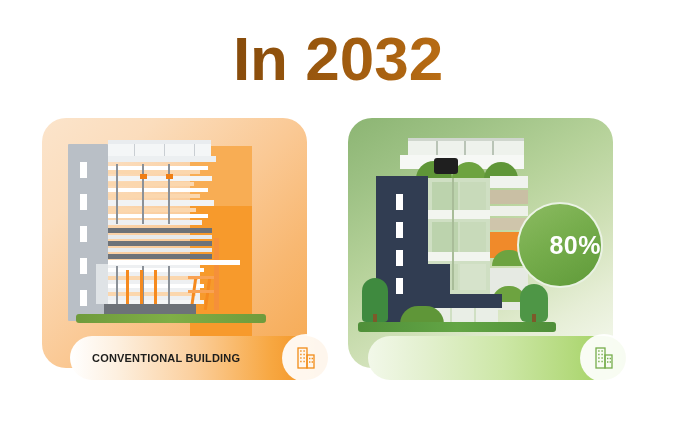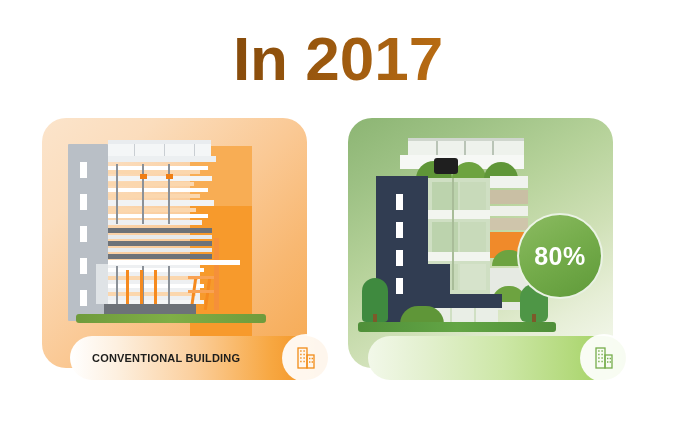--- a/index.html
+++ b/index.html
@@ -82,22 +82,23 @@
     border: 2px solid rgba(255,255,255,0.85);
     box-sizing: border-box;
   }
   #badge-conventional {
     right: 8px;
     top: 78px;
     background-image: linear-gradient(150deg, #f9a545 0%, #f59429 45%, #ef8817 100%);
   }
   #badge-green {
     right: 10px;
-    top: 95px;
+    top: 84px;
     background-image: linear-gradient(150deg, #8cbb62 0%, #76ad4c 45%, #5f9a39 100%);
+    justify-content: flex-end;
   }
 
   
   .label-bar {
     position: absolute;
     height: 44px;
     border-radius: 22px;
     display: flex;
     align-items: center;
     box-sizing: border-box;
@@ -132,21 +133,21 @@
     border-radius: 50%;
     background: rgba(255,255,255,0.92);
     display: flex;
     align-items: center;
     justify-content: center;
   }
 </style>
 </head>
 <body>
 
-<div id="title">In 2017</div>
+<div id="title">In 2032</div>
 
 <div class="card" id="card-conventional">
 
   <div class="scene">
 
     <div class="r" style="left:148px;top:28px;width:62px;height:192px;background:#f79a2c;"></div>
     <div class="r" style="left:148px;top:28px;width:62px;height:60px;background:#f8ad54;"></div>
 
     <div class="r" style="left:26px;top:26px;width:40px;height:177px;background:#b9bfc6;border-radius:1px;"></div>
     <div class="r" style="left:38px;top:44px;width:7px;height:16px;background:#ffffff;"></div>

